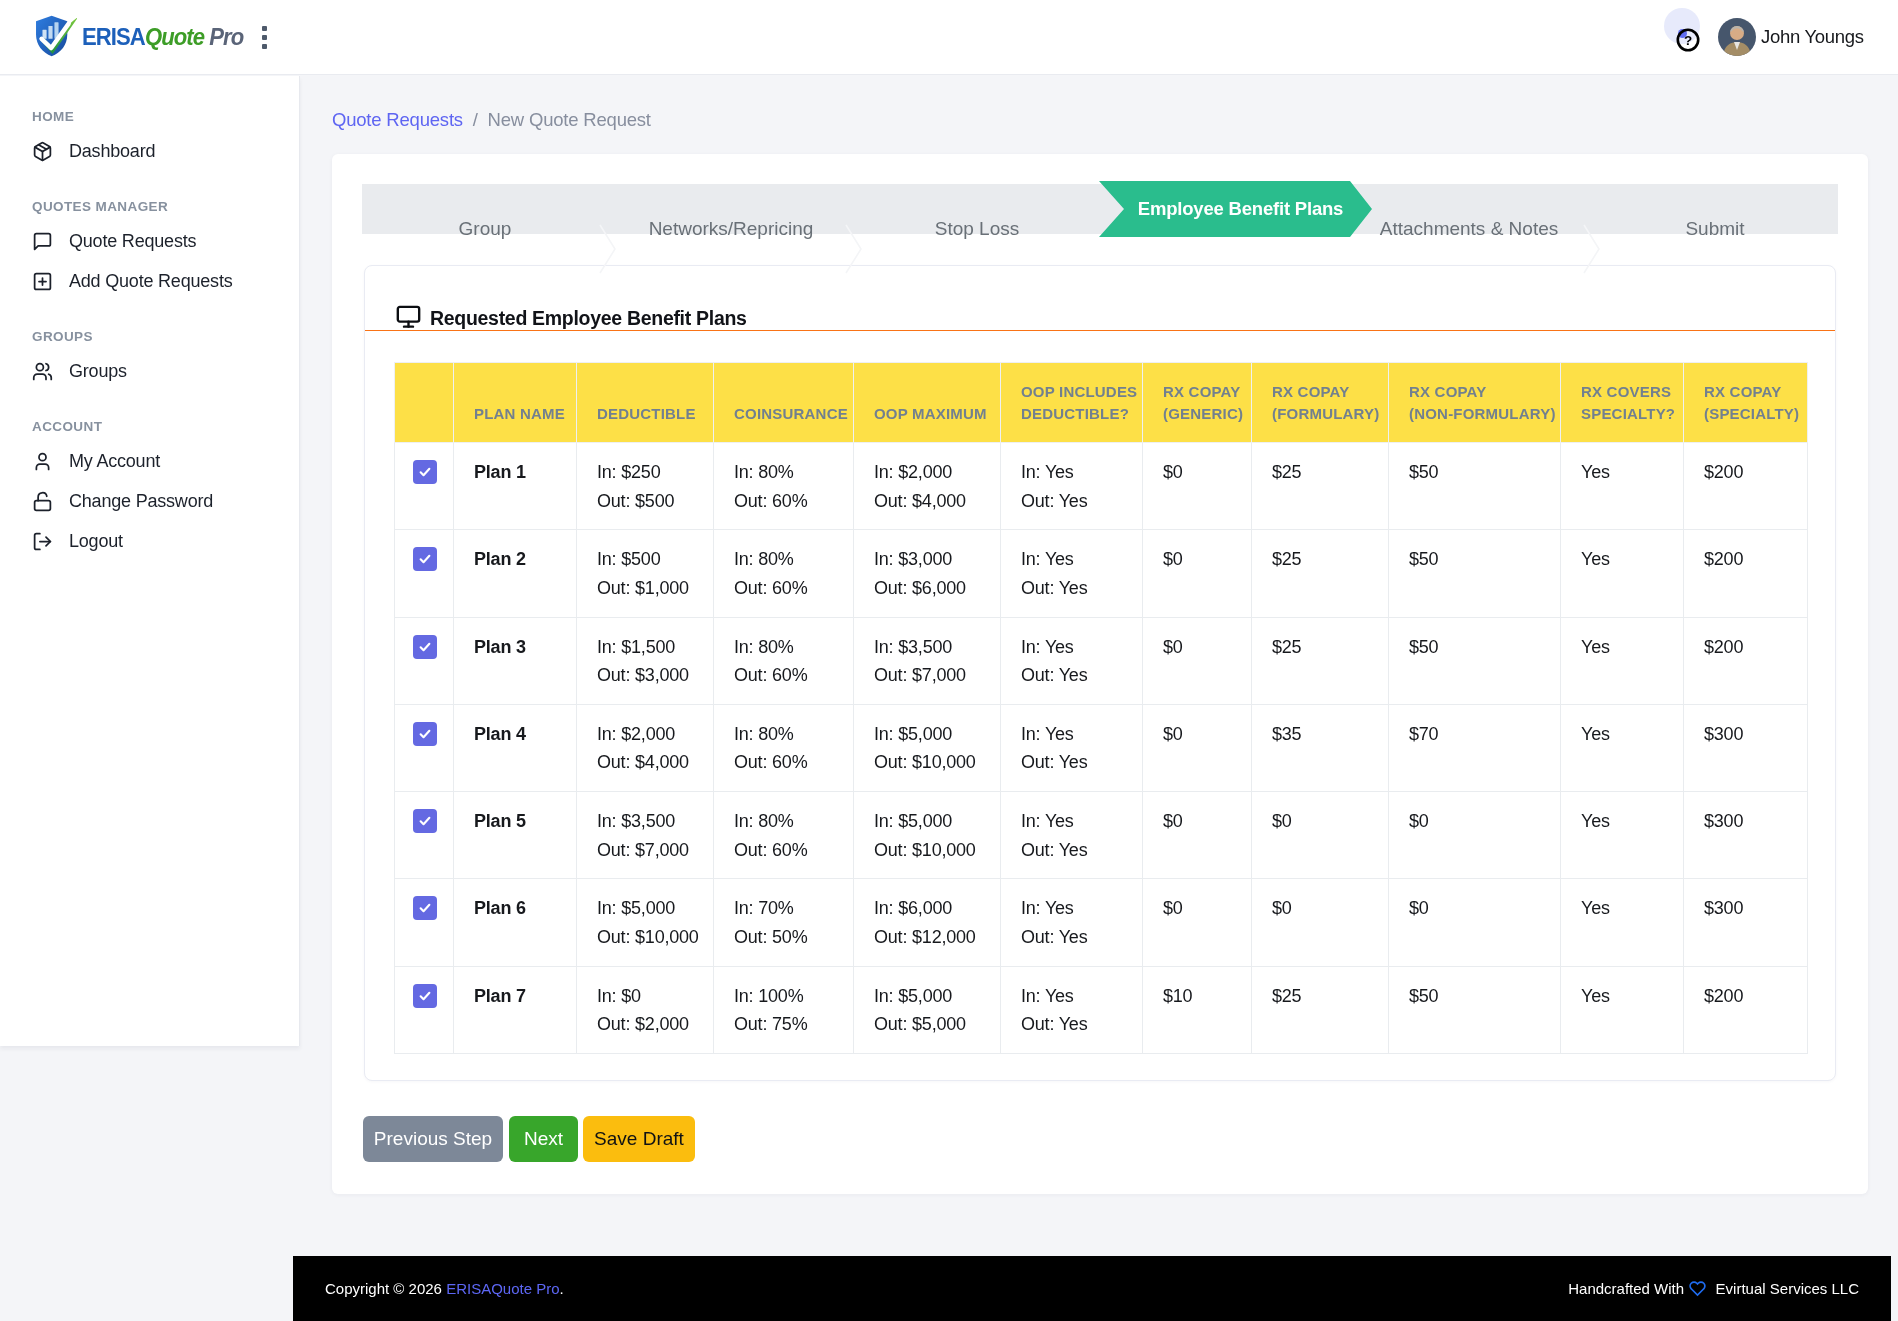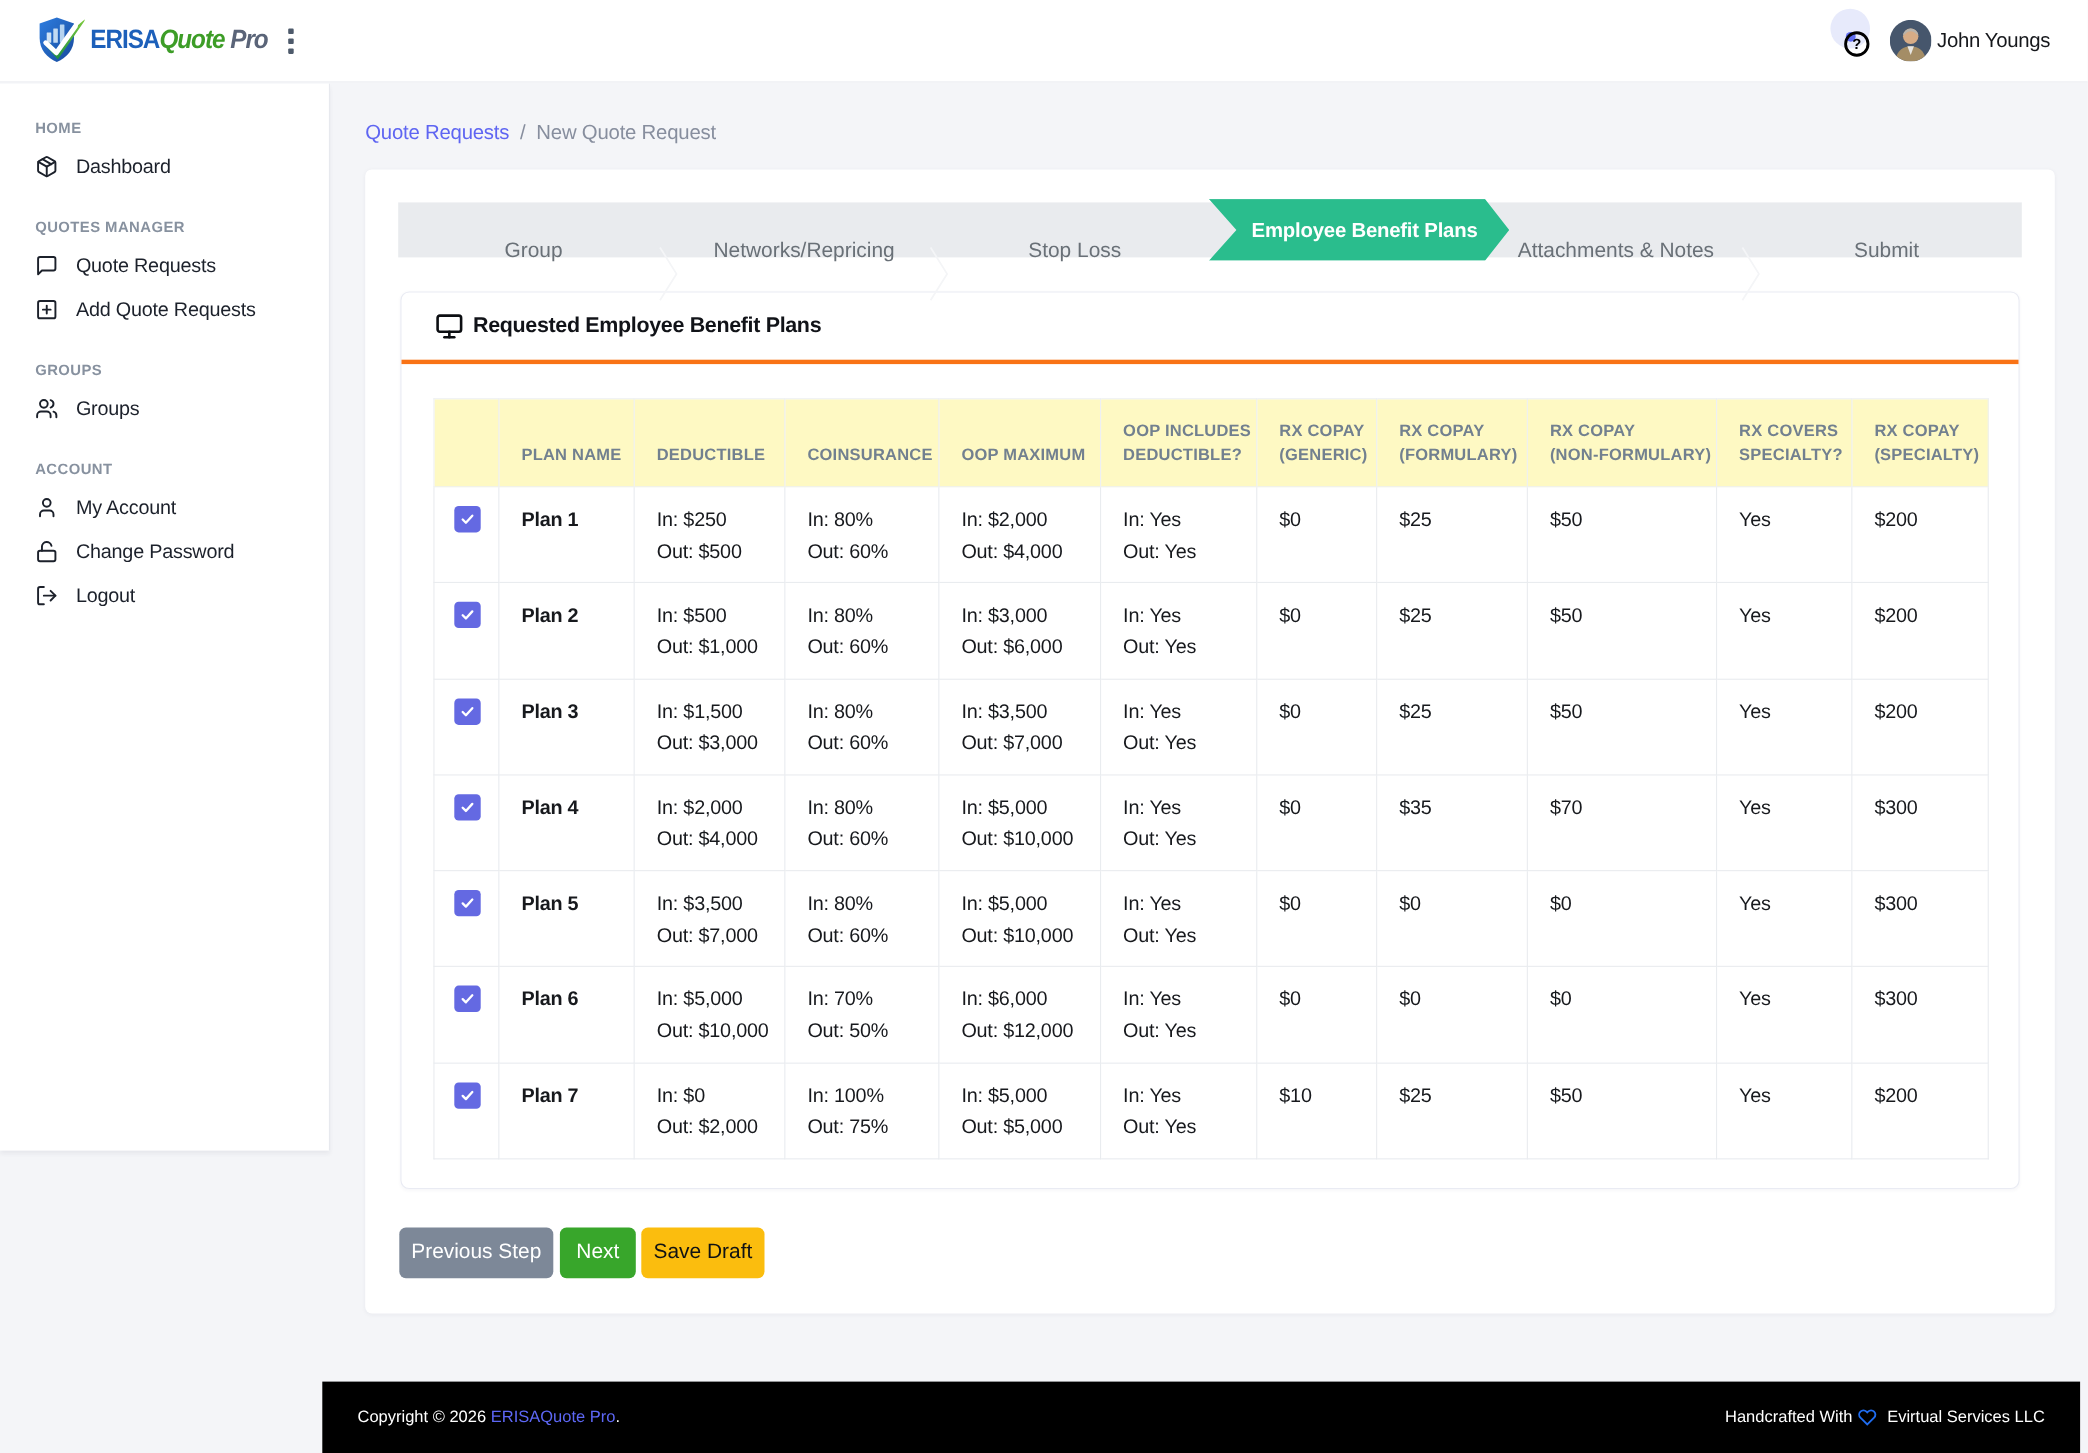--- a/index.html
+++ b/index.html
@@ -36,26 +36,26 @@
 
 .wizard { position:absolute; left:30px; top:30px; width:1476px; height:50px; background:#e9ebee; display:flex; }
 .wstep { flex:1; display:flex; align-items:center; justify-content:center; font-size:19px; color:#697077; position:relative;margin-top:40px; }
 .wsep { position:absolute; right:-9px; top:0; width:18px; height:50px; z-index:1; }
 .wactive { position:absolute; left:737px; top:-3px; width:273px; height:56px; background:#2abd8d; z-index:2;
   clip-path:polygon(0 0, 251px 0, 273px 50%, 251px 100%, 0 100%, 25px 50%); display:flex; align-items:center; justify-content:center; }
 .wactive span { color:#fff; font-size:18.5px; font-weight:bold; margin-left:10px; letter-spacing:-0.2px; }
 
 
 .panel { position:absolute; left:32px; top:111px; width:1472px; height:816px; background:#fff; border:1px solid #e9ebf3; border-radius:8px; box-shadow:0 1px 3px rgba(40,50,90,0.04); }
-.panel-head { height:65px; border-bottom:4px solid #f97316; display:flex; align-items:center; padding-left:30px; }
+.panel-head { height:65px; border-bottom:1px solid #f97316; display:flex; align-items:flex-end; padding-left:30px; }
 .panel-head .title { font-size:19.5px; letter-spacing:-0.3px; font-weight:bold; color:#111318; margin-left:8px; }
 
 
 table.plans { position:absolute; left:29px; top:96px; border-collapse:collapse; table-layout:fixed; width:1413px; }
-table.plans th { background:#fef9c3; color:#72808f; font-size:15px; font-weight:bold; text-align:left; vertical-align:bottom; padding:0 8px 17px 20px; height:80px; border:1px solid #eef0f2; line-height:22px; white-space:nowrap; letter-spacing:0.2px; }
+table.plans th { background:#fde047; color:#72808f; font-size:15px; font-weight:bold; text-align:left; vertical-align:bottom; padding:0 8px 17px 20px; height:80px; border:1px solid #eef0f2; line-height:22px; white-space:nowrap; letter-spacing:0.2px; }
 table.plans td { border:1px solid #e9ecef; vertical-align:top; padding:15px 8px 0 20px; font-size:18px; letter-spacing:-0.2px; color:#17191d; line-height:28.5px; height:87.3px; background:#fff; white-space:nowrap; }
 table.plans td.bold { font-weight:bold; }
 .cbx { width:24px; height:24px; margin-top:2px; margin-left:-2px; background:#6469e2; border-radius:4px; display:flex; align-items:center; justify-content:center; }
 
 
 .btnrow { position:absolute; left:31px; top:962px; display:flex; }
 .btn { height:46px; border-radius:6px; font-size:19px; display:flex; align-items:center; justify-content:center; }
 .btn-prev { width:140px; background:#7d8898; color:#fff; margin-right:6px; }
 .btn-next { width:69px; background:#38a62b; color:#fff; margin-right:5px; }
 .btn-save { width:112px; background:#fbbd0e; color:#101214; }

